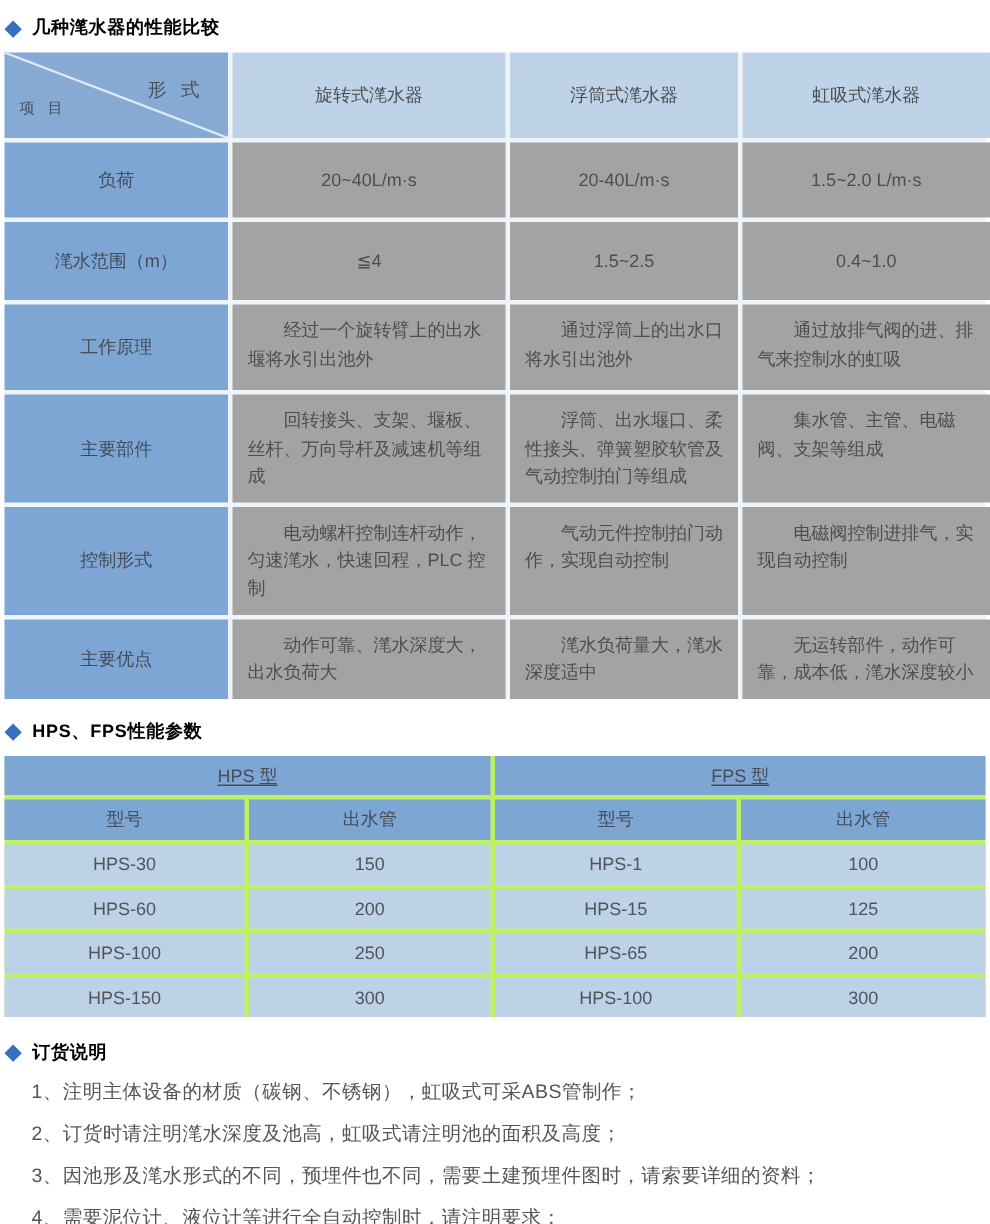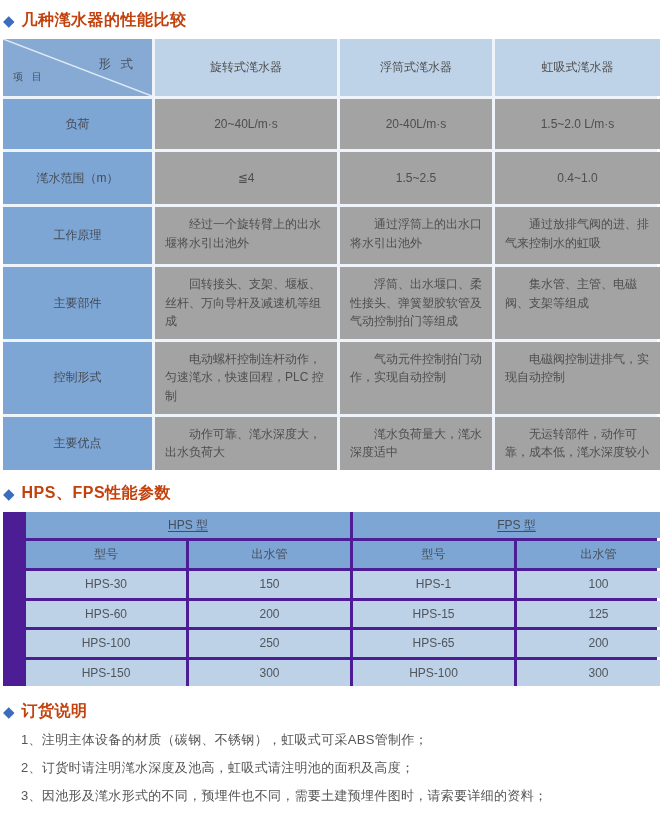--- a/index.html
+++ b/index.html
@@ -9,21 +9,21 @@
     font-family: "Liberation Sans", "DejaVu Sans", sans-serif;
     color: #4c4c4c;
     position: relative;
     overflow: hidden;
   }
   .page { padding: 4px 3px 0 3px; }
 
   
   .sec-head { display: flex; align-items: center; margin: 6px 0 8px 0; }
   .diamond { color: #3a6cc0; font-size: 15px; line-height: 1; margin-right: 7px; }
-  .sec-title { font-size: 16px; font-weight: bold; color: #c2410c; letter-spacing: 0.5px; }
+  .sec-title { font-size: 12px; font-weight: bold; color: #000000; letter-spacing: 0.5px; }
 
   
   .t1 {
     display: grid;
     grid-template-columns: 149px 182px 152px 165px;
     grid-auto-rows: min-content;
     gap: 3px;
     background: #eef4f9;
     width: 654px;
   }
@@ -57,24 +57,23 @@
   }
   .corner svg { position: absolute; inset: 0; width: 100%; height: 100%; }
   .corner-tr { position: absolute; top: 16px; right: 16px; font-size: 12.5px; color: #47505c; letter-spacing: 3px; }
   .corner-bl { position: absolute; bottom: 12px; left: 10px; font-size: 10px; color: #47505c; letter-spacing: 3px; }
 
   
   .t2 {
     display: grid;
     grid-template-columns: 160px 161px 161px 163px;
     gap: 3px;
-    background: #4c1d95;
+    background: #bef264;
     width: 654px;
     margin-top: 2px;
-    padding-left: 23px;
   }
   .t2 .cell { padding: 4px 6px; }
   .t2-group { grid-column: span 2; background: #7ea6d5; min-height: 26px; color: #454d58; }
   .t2-group .u { text-decoration: underline; text-underline-offset: 2px; }
   .t2-colhd { background: #7ea6d5; min-height: 25px; color: #454d58; }
   .t2-data  { background: #bdd1e7; min-height: 25px; color: #50555c; }
 
   
   .notes { margin: 10px 0 0 18px; }
   .note-item {

